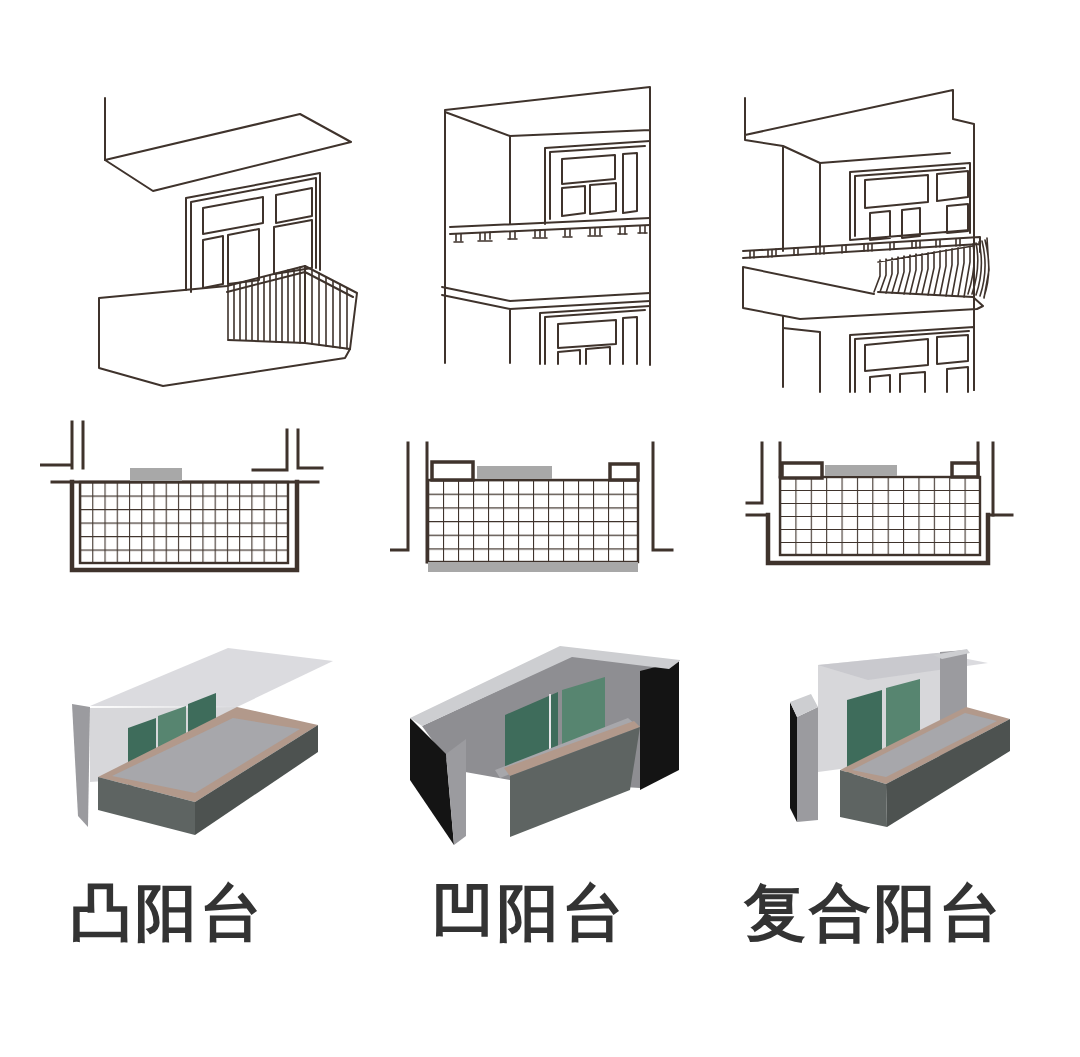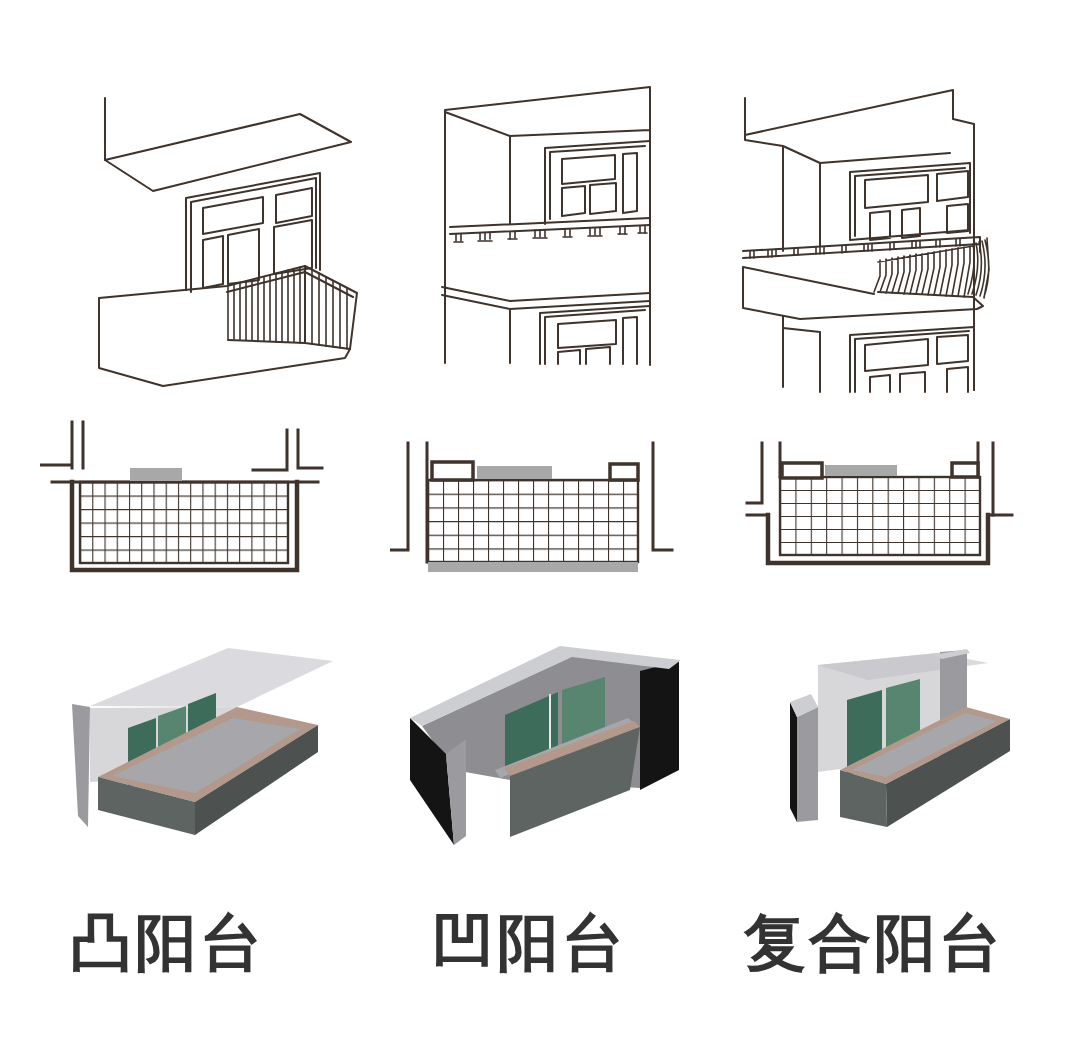--- a/index.html
+++ b/index.html
@@ -5,21 +5,21 @@
   html,body{margin:0;padding:0}
   body{
     width:1080px;height:1057px;position:relative;
     background:var(--background,#fff);
     font-family:"Liberation Sans",sans-serif;
     overflow:hidden;
   }
   .panel{position:absolute}
   .panel svg{width:100%;height:100%;display:block}
   .lbl{
-    position:absolute;top:910px;font-size:62px;font-weight:bold;
+    position:absolute;top:880px;font-size:62px;font-weight:bold;
     color:var(--label-text,#333);letter-spacing:3px;line-height:1.05;
     white-space:nowrap;
   }
   
   .s2 {stroke:var(--line);stroke-width:2;fill:none;stroke-linejoin:round;stroke-linecap:round}
   .s15{stroke:var(--line);stroke-width:1.6;fill:none;stroke-linecap:round}
   
   .p3 {stroke:var(--line);stroke-width:3;fill:none;stroke-linecap:square}
   .p45{stroke:var(--line);stroke-width:4.5;fill:none;stroke-linecap:square}
   .gln{stroke:var(--line);stroke-width:2.2;fill:none}

